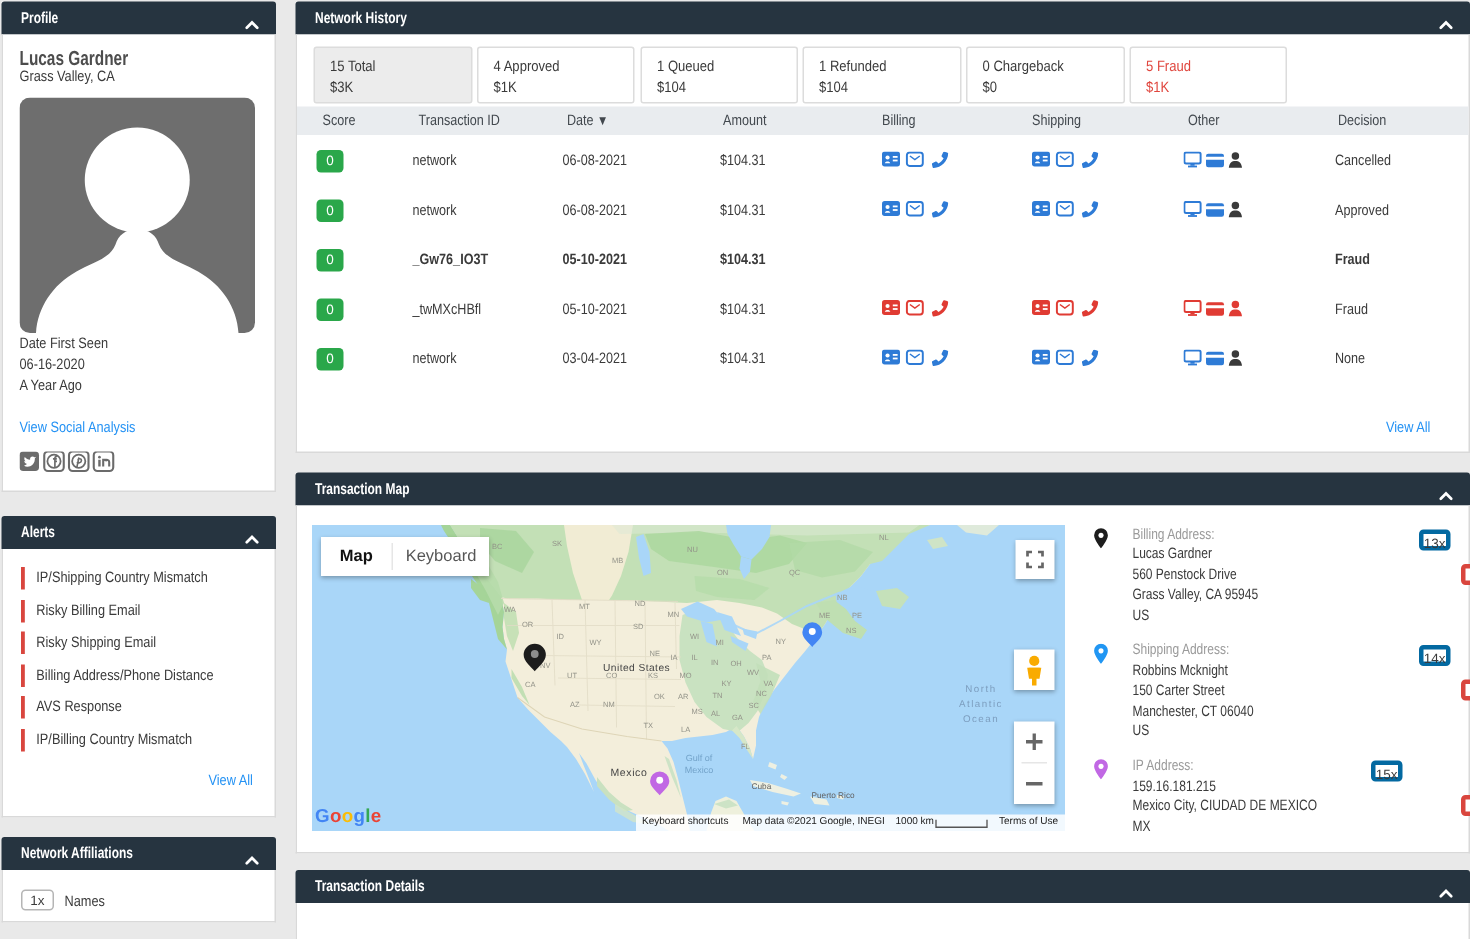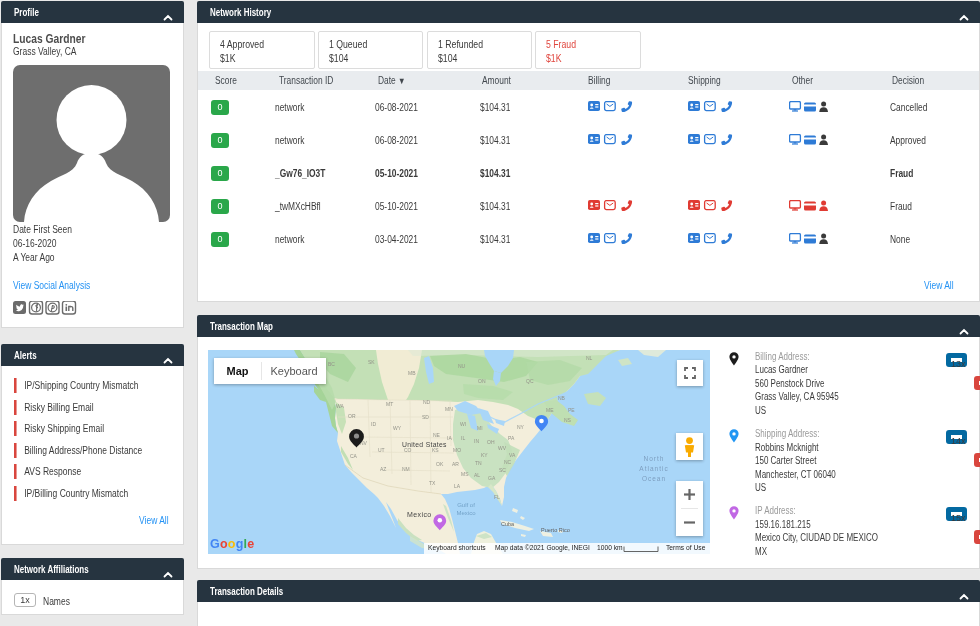--- a/index.html
+++ b/index.html
@@ -21,21 +21,21 @@
 .gray { color:#9a9a9a; }
 .alert-item { position:absolute; left:14px; width:165px; height:15px;
   border-left:3px solid #d9463e; padding-left:9px; font-size:10px; color:#3a3a3a;
   line-height:15px; }
 .card { width:105.5px; height:38px; border:1px solid #dcdcdc; background:#fff;
   border-radius:2px; padding:6px 0 0 10px; font-size:10px; color:#3a3a3a; line-height:13.5px; }
 .th { position:absolute; top:75px; font-size:10px; color:#42484e; }
 .cell { position:absolute; font-size:10px; color:#3a3a3a; }
 .badge0 { position:absolute; left:211px; width:18px; height:15px; background:#2aa74a;
   border-radius:3px; color:#fff; font-size:9px; text-align:center; line-height:15px; }
-.cnt { position:absolute; width:21px; height:14px; background:#fff; border:5px solid #0369a1;
+.cnt { position:absolute; width:21px; height:14px; background:#fff; border:3px solid #0369a1;
   border-radius:3px; font-size:9px; color:#3a3a3a; text-align:center; line-height:12px; }
 .cnt.red { border-color:#d9463e; color:#d9463e;margin-left:28px; }
 .addr { position:absolute; left:755px; font-size:10px; color:#3a3a3a; line-height:13.5px; }
 </style>
 </head>
 <body>
 
 <div class="panel-h" style="left:1px; top:1px; width:183px;"><span class="t">Profile</span>
   <span class="chev"><svg width="10" height="8">
         <path d="M1.5 5.5 L5 2 L8.5 5.5" stroke="#fff" stroke-width="1.8" fill="none" stroke-linecap="round"></path>
@@ -96,23 +96,25 @@
 <div style="position:absolute; left:43px; top:596px;" class="txt">Names</div>
 
 <div class="panel-h" style="left:197px; top:1px; width:783px;"><span class="t">Network History</span>
   <span class="chev"><svg width="10" height="8">
         <path d="M1.5 5.5 L5 2 L8.5 5.5" stroke="#fff" stroke-width="1.8" fill="none" stroke-linecap="round"></path>
       </svg></span>
 </div>
 <div class="body" style="left:197px; top:23px; width:783px; height:279px;"></div>
 
 <div style="position:absolute; left:209px; top:31px; display:flex; gap:3.3px;">
+  <div class="card" style="background:#ececec;"><span class="s">15 Total<br>$3K</span></div>
   <div class="card"><span class="s">4 Approved<br>$1K</span></div>
   <div class="card"><span class="s">1 Queued<br>$104</span></div>
   <div class="card"><span class="s">1 Refunded<br>$104</span></div>
+  <div class="card"><span class="s">0 Chargeback<br>$0</span></div>
   <div class="card" style="color:#e0463e;"><span class="s">5 Fraud<br>$1K</span></div>
 </div>
 
 <div style="position:absolute; left:198px; top:71px; width:781px; height:19px; background:#e9ecef;"></div>
 <div class="th" style="left:215px;">Score</div>
 <div class="th" style="left:279px;">Transaction ID</div>
 <div class="th" style="left:378px;">Date <span style="font-size:9px; letter-spacing:0;">▼</span></div>
 <div class="th" style="left:482px;">Amount</div>
 <div class="th" style="left:588px;">Billing</div>
 <div class="th" style="left:688px;">Shipping</div>
@@ -469,21 +471,21 @@
     <use href="#pin" fill="#2196f3"></use>
   </svg>
 <div class="addr" style="top:427px;"><span class="gray">Shipping Address:</span><br>Robbins Mcknight<br>150 Carter Street<br>Manchester, CT 06040<br>US</div>
 <div class="cnt" style="left:946px; top:430px;">14x</div>
 <div class="cnt red" style="left:946px; top:452.5px;">1x</div>
 
 <svg style="position:absolute; left:729px; top:506px;" width="10" height="14">
     <use href="#pin" fill="#c168e4"></use>
   </svg>
 <div class="addr" style="top:504px;"><span class="gray">IP Address:</span><br>159.16.181.215<br>Mexico City, CIUDAD DE MEXICO<br>MX</div>
-<div class="cnt" style="left:946px; top:507px;">15x</div>
+<div class="cnt" style="left:914px; top:507px;">15x</div>
 <div class="cnt red" style="left:946px; top:529.5px;">1x</div>
 
 <div class="panel-h" style="left:197px; top:580px; width:783px;"><span class="t">Transaction Details</span>
   <span class="chev"><svg width="10" height="8">
         <path d="M1.5 5.5 L5 2 L8.5 5.5" stroke="#fff" stroke-width="1.8" fill="none" stroke-linecap="round"></path>
       </svg></span>
 </div>
 <div class="body" style="left:197px; top:602px; width:783px; height:24px; border-bottom:none;"></div>
 
 </body></html>

